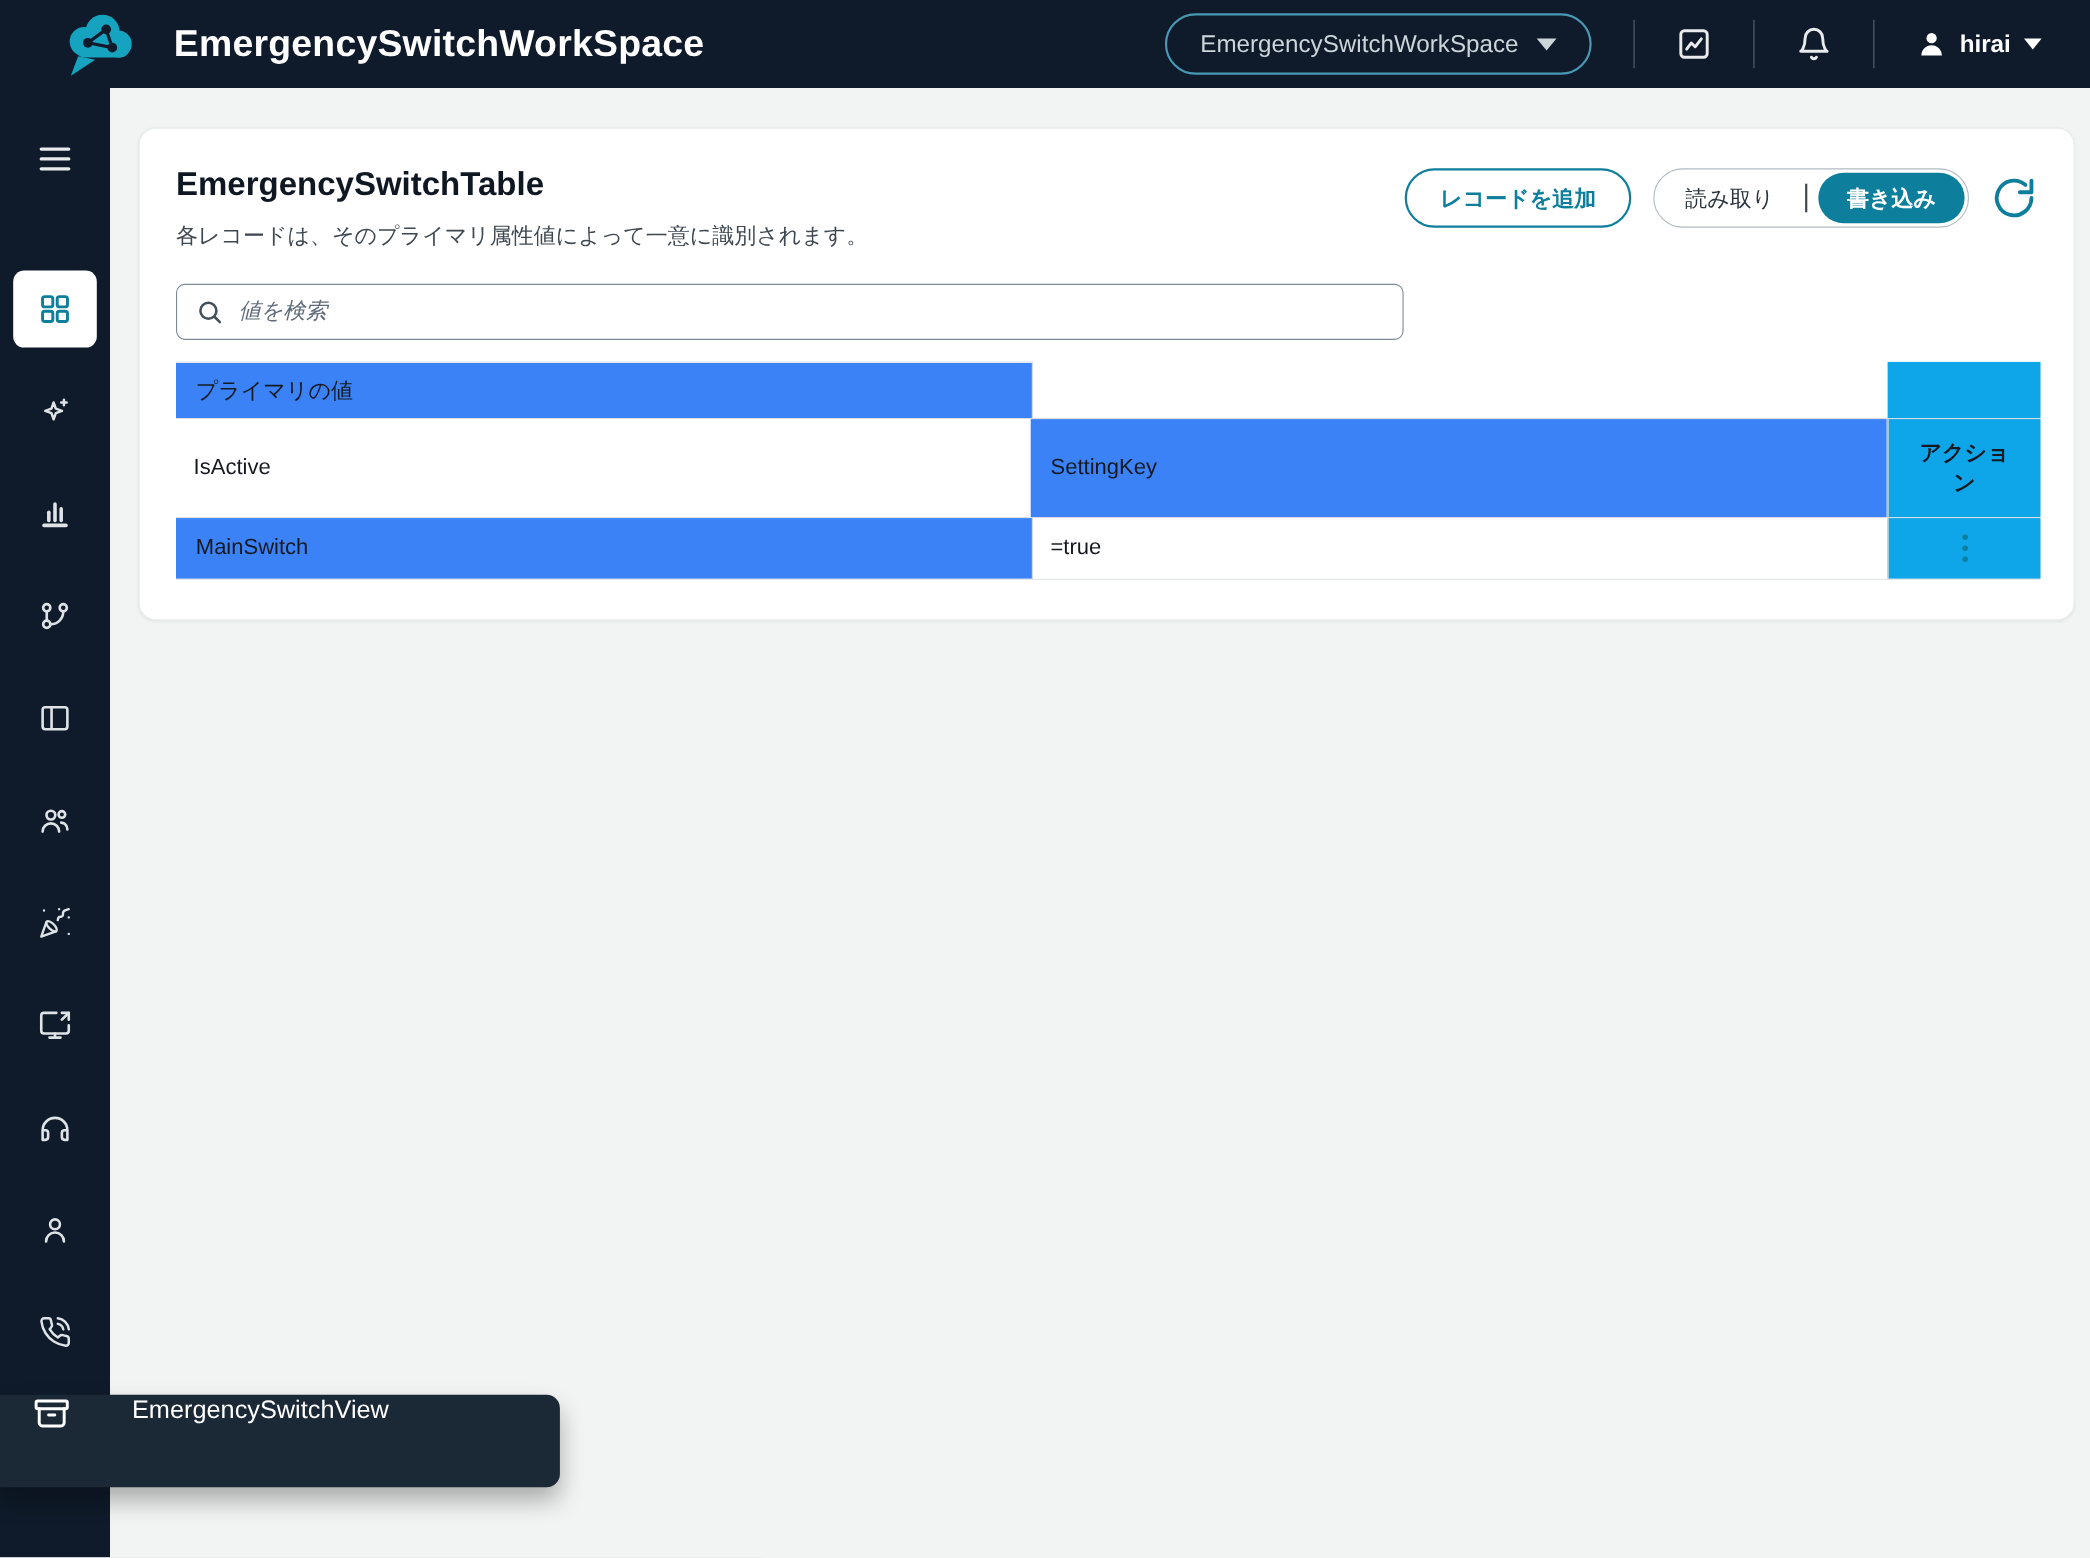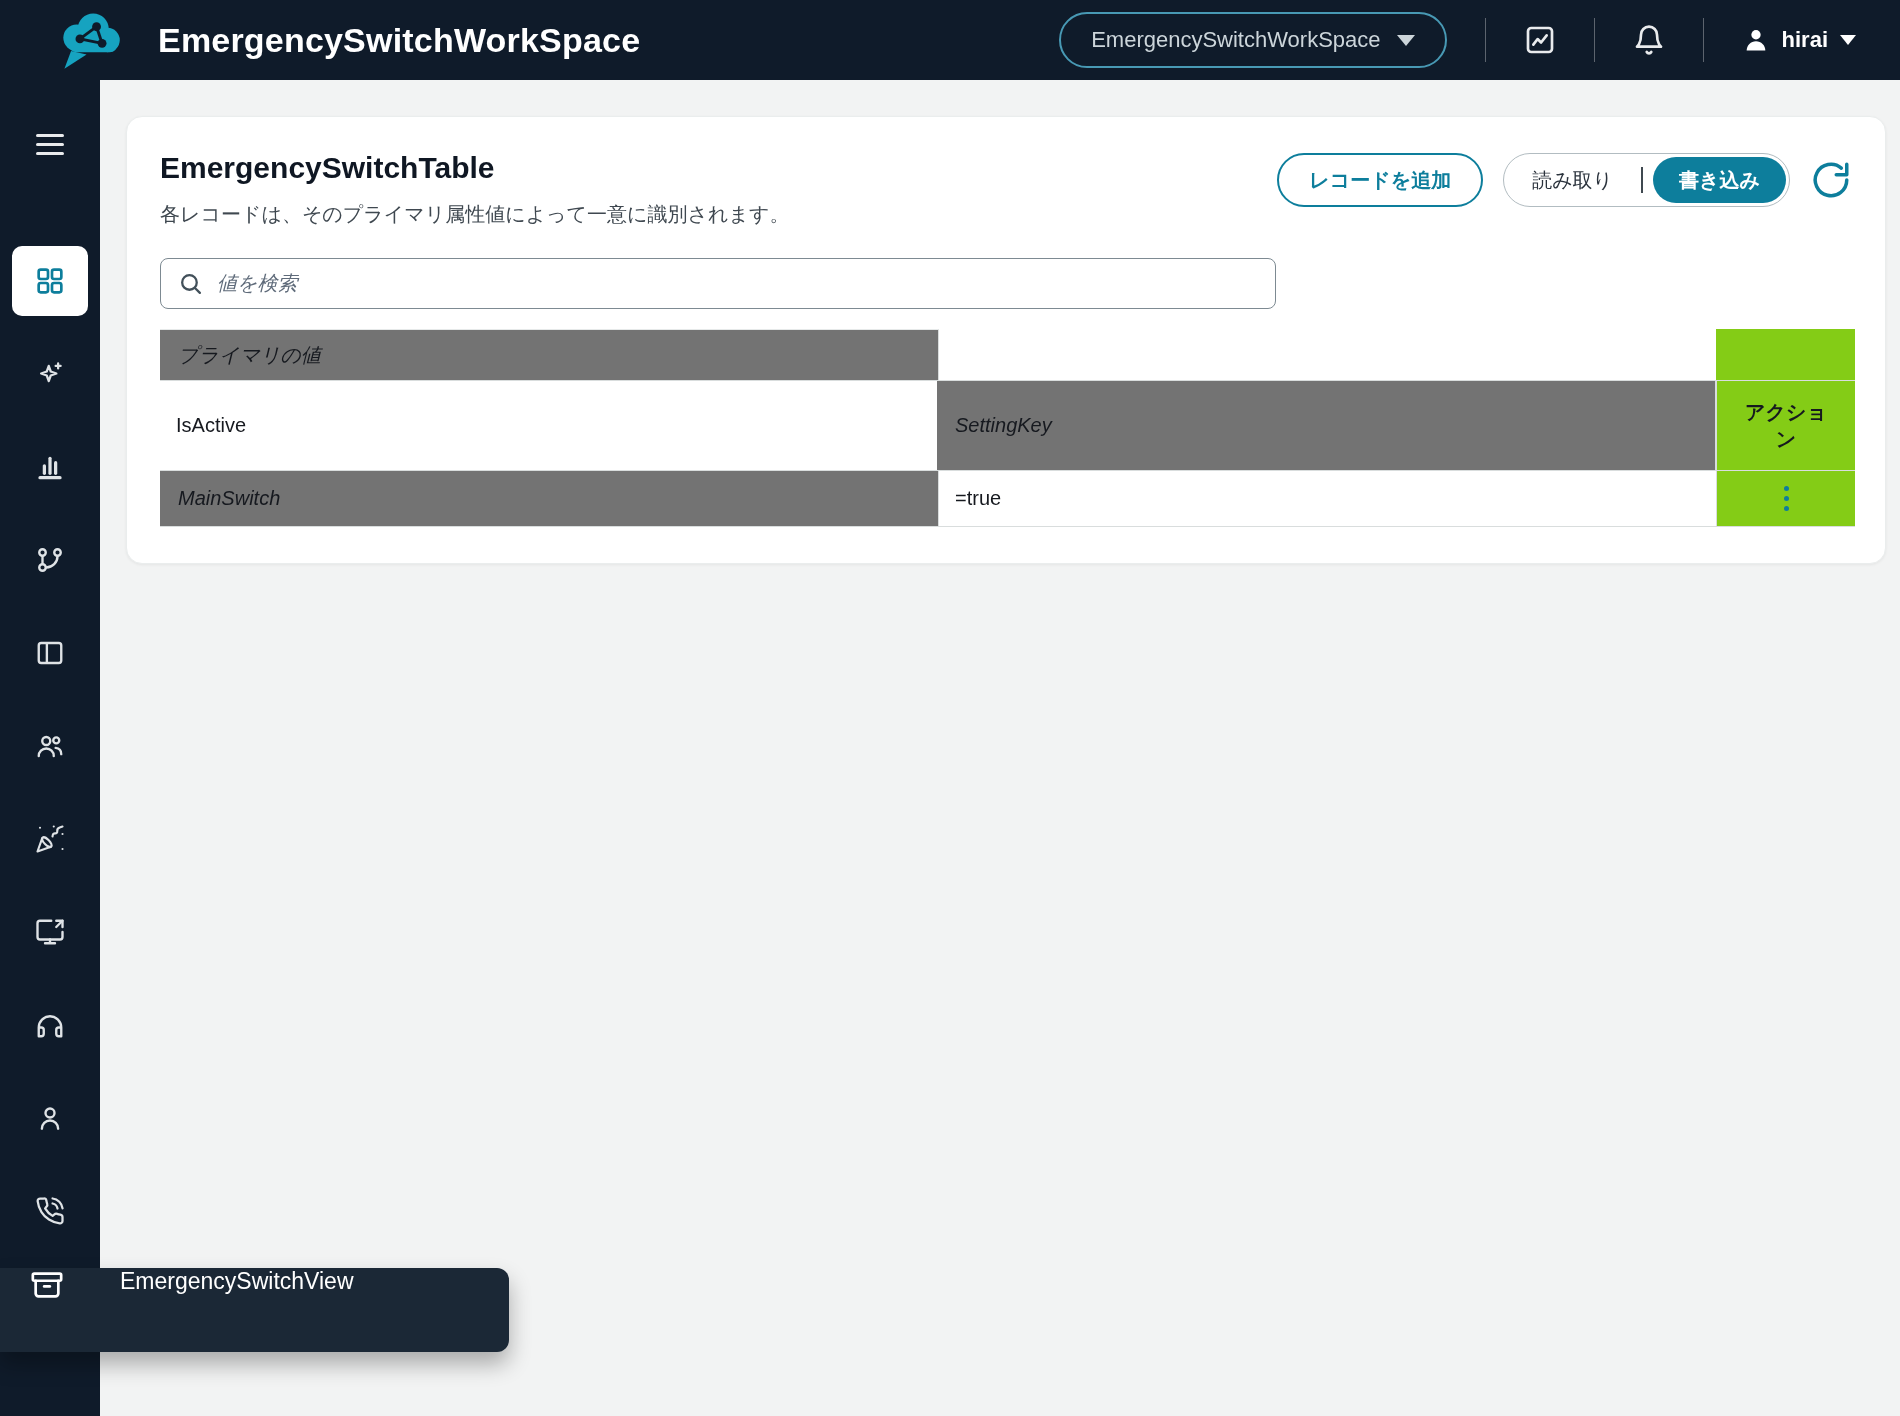--- a/index.html
+++ b/index.html
@@ -77,23 +77,23 @@
   .search-wrap { position:relative; margin-top:30px; width:1116px; }
   .search-input { width:100%; height:51px; border:1px solid #7d8a92; border-radius:8px; padding:0 16px 0 56px;
                   font-size:20px; font-family:inherit; color:#16191f; background:#ffffff; }
   .search-input::placeholder { font-style:italic; color:#5f6b7a; opacity:1; }
   .search-icon { position:absolute; left:18px; top:13px; width:25px; height:25px; color:#42505a; pointer-events:none; }
 
   
   .tbl { margin-top:20px; width:1695px; }
   .trow { display:flex; width:100%; }
   .tc { display:flex; align-items:center; font-size:20px; color:#16191f; }
-  .c1 { width:779px; padding-left:18px; background:#737373; border-right:1px solid #d9dddd;font-style:italic; }
+  .c1 { width:779px; padding-left:18px; background:#3b82f6; border-right:1px solid #d9dddd; }
   .c2 { flex:1; padding-left:16px; background:#ffffff; }
-  .c3 { width:139px; justify-content:center; background:#84cc16; }
+  .c3 { width:139px; justify-content:center; background:#0ea5e9; }
   .r1 { height:52px; border-bottom:1px solid #d9dddd; }
   .r1 .c1 { border-top:1px solid #e6e9e9; }
   .r2 { height:90px; border-bottom:1px solid #d9dddd; }
   .r2 .c3, .r3 .c3 { border-left:1px solid #d9dddd; }
   .r3 { height:56px; border-bottom:1px solid #d9dddd; }
   .th-actions { font-weight:700; text-align:center; line-height:1.35; padding:0 24px; }
   .kebab { background:none; border:none; cursor:pointer; display:flex; flex-direction:column; gap:5px;
            align-items:center; padding:6px 10px; }
   .kebab i { width:5px; height:5px; border-radius:50%; background:#0d7e9c; display:block; }
 </style>

